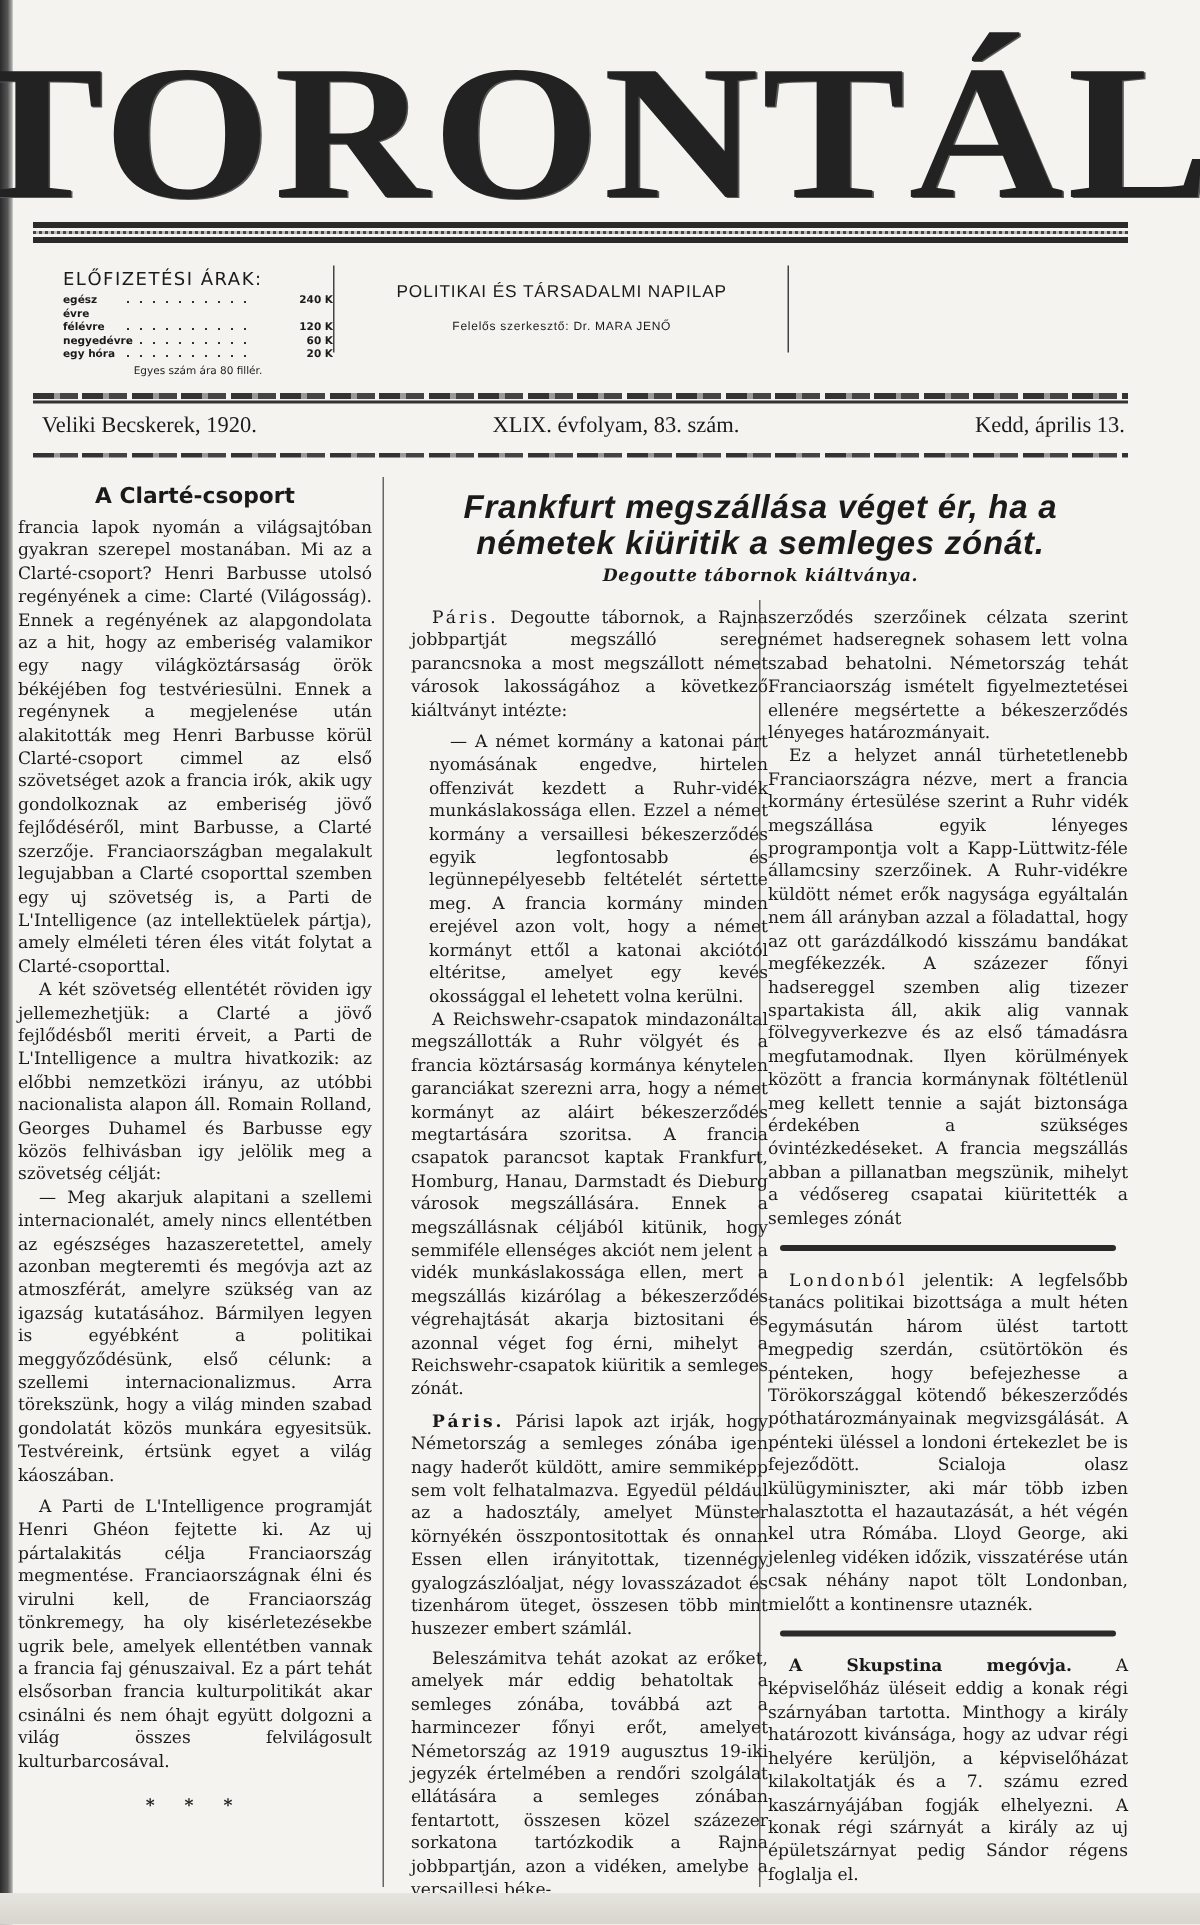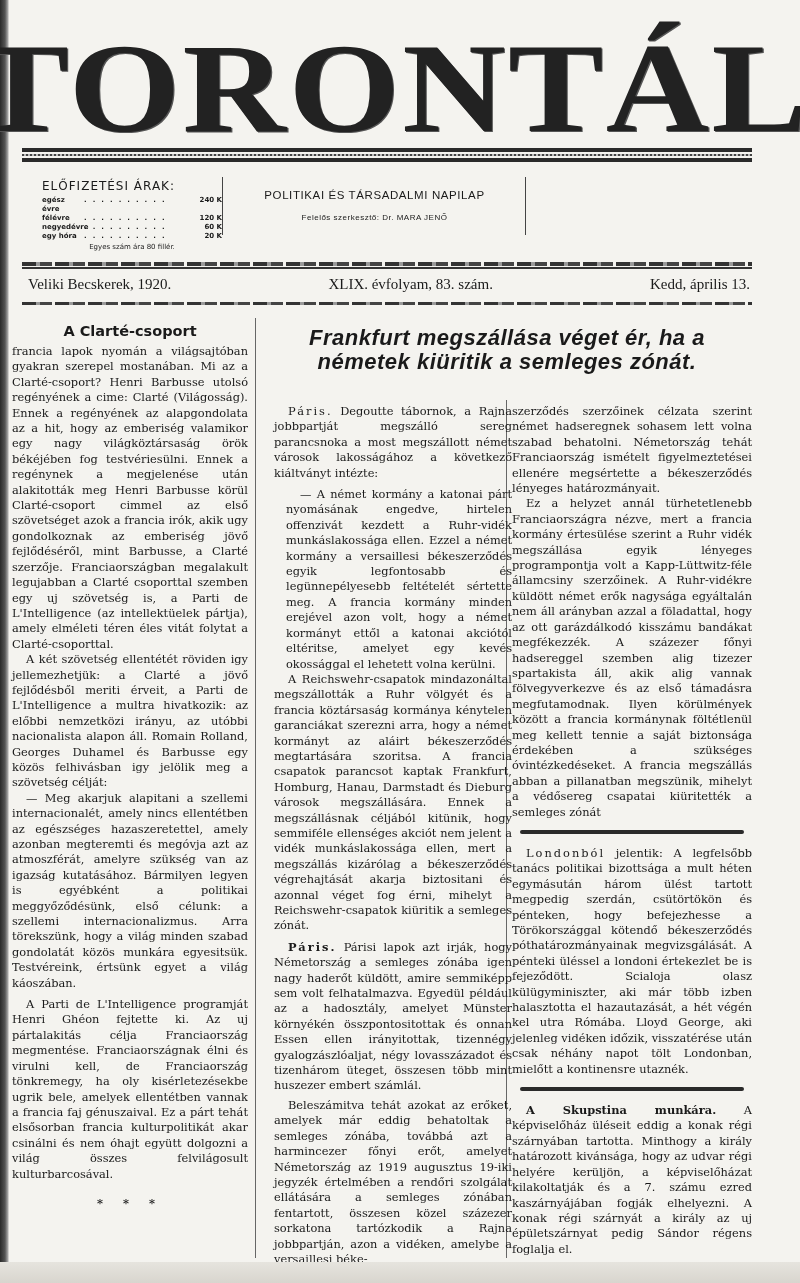--- a/index.html
+++ b/index.html
@@ -130,32 +130,33 @@
   <div class="headline-sans">A Clarté-csoport</div>
   <p>francia lapok nyomán a világsajtóban gyakran szerepel mostanában. Mi az a Clarté-csoport? Henri Barbusse utolsó regényének a cime: Clarté (Világosság). Ennek a regényének az alapgondolata az a hit, hogy az emberiség valamikor egy nagy világköztársaság örök békéjében fog testvériesülni. Ennek a regénynek a megjelenése után alakitották meg Henri Barbusse körül Clarté-csoport cimmel az első szövetséget azok a francia irók, akik ugy gondolkoznak az emberiség jövő fejlődéséről, mint Barbusse, a Clarté szerzője. Franciaországban megalakult legujabban a Clarté csoporttal szemben egy uj szövetség is, a Parti de L'Intelligence (az intellektüelek pártja), amely elméleti téren éles vitát folytat a Clarté-csoporttal.</p>
   <p class="ind">A két szövetség ellentétét röviden igy jellemezhetjük: a Clarté a jövő fejlődésből meriti érveit, a Parti de L'Intelligence a multra hivatkozik: az előbbi nemzetközi irányu, az utóbbi nacionalista alapon áll. Romain Rolland, Georges Duhamel és Barbusse egy közös felhivásban igy jelölik meg a szövetség célját:</p>
   <p class="ind bold" style="font-weight:normal;">— Meg akarjuk alapitani a szellemi internacionalét, amely nincs ellentétben az egészséges hazaszeretettel, amely azonban megteremti és megóvja azt az atmoszférát, amelyre szükség van az igazság kutatásához. Bármilyen legyen is egyébként a politikai meggyőződésünk, első célunk: a szellemi internacionalizmus. Arra törekszünk, hogy a világ minden szabad gondolatát közös munkára egyesitsük. Testvéreink, értsünk egyet a világ káoszában.</p>
   <p class="ind" style="margin-top:6px;">A Parti de L'Intelligence programját Henri Ghéon fejtette ki. Az uj pártalakitás célja Franciaország megmentése. Franciaországnak élni és virulni kell, de Franciaország tönkremegy, ha oly kisérletezésekbe ugrik bele, amelyek ellentétben vannak a francia faj génuszaival. Ez a párt tehát elsősorban francia kulturpolitikát akar csinálni és nem óhajt együtt dolgozni a világ összes felvilágosult kulturbarcosával.</p>
   <div class="stars">* * *</div>
 </div>
 
 <div class="wide-head">
   <div class="headline-italic">Frankfurt megszállása véget ér, ha a németek kiüritik a semleges zónát.</div>
+  <div class="sub-italic">Degoutte tábornok kiáltványa.</div>
 </div>
 
 <div class="col col2" style="top:404px;margin-left:12px;">
   <p class="ind"><span class="spaced">Páris.</span> <span>Degoutte tábornok, a Rajna jobbpartját megszálló sereg parancsnoka a most megszállott német városok lakosságához a következő kiáltványt intézte:</span></p>
   <p class="quote ind" style="margin-top:6px;">— A német kormány a katonai párt nyomásának engedve, hirtelen offenzivát kezdett a Ruhr-vidék munkáslakossága ellen. Ezzel a német kormány a versaillesi békeszerződés egyik legfontosabb és legünnepélyesebb feltételét sértette meg. A francia kormány minden erejével azon volt, hogy a német kormányt ettől a katonai akciótól eltéritse, amelyet egy kevés okossággal el lehetett volna kerülni.</p>
   <p class="ind">A Reichswehr-csapatok mindazonáltal megszállották a Ruhr völgyét és a francia köztársaság kormánya kénytelen garanciákat szerezni arra, hogy a német kormányt az aláirt békeszerződés megtartására szoritsa. A francia csapatok parancsot kaptak Frankfurt, Homburg, Hanau, Darmstadt és Dieburg városok megszállására. Ennek a megszállásnak céljából kitünik, hogy semmiféle ellenséges akciót nem jelent a vidék munkáslakossága ellen, mert a megszállás kizárólag a békeszerződés végrehajtását akarja biztositani és azonnal véget fog érni, mihelyt a Reichswehr-csapatok kiüritik a semleges zónát.</p>
   <p class="ind" style="margin-top:6px;"><span class="spaced bold">Páris.</span> <span>Párisi lapok azt irják, hogy Németország a semleges zónába igen nagy haderőt küldött, amire semmiképp sem volt felhatalmazva. Egyedül például az a hadosztály, amelyet Münster környékén összpontositottak és onnan Essen ellen irányitottak, tizennégy gyalogzászlóaljat, négy lovasszázadot és tizenhárom üteget, összesen több mint huszezer embert számlál.</span></p>
   <p class="ind" style="margin-top:4px;">Beleszámitva tehát azokat az erőket, amelyek már eddig behatoltak a semleges zónába, továbbá azt a harmincezer főnyi erőt, amelyet Németország az 1919 augusztus 19-iki jegyzék értelmében a rendőri szolgálat ellátására a semleges zónában fentartott, összesen közel százezer sorkatona tartózkodik a Rajna jobbpartján, azon a vidéken, amelybe a versaillesi béke-</p>
 </div>
 
 <div class="col col3" style="top:404px;">
   <p>szerződés szerzőinek célzata szerint német hadseregnek sohasem lett volna szabad behatolni. Németország tehát Franciaország ismételt figyelmeztetései ellenére megsértette a békeszerződés lényeges határozmányait.</p>
   <p class="ind">Ez a helyzet annál türhetetlenebb Franciaországra nézve, mert a francia kormány értesülése szerint a Ruhr vidék megszállása egyik lényeges programpontja volt a Kapp-Lüttwitz-féle államcsiny szerzőinek. A Ruhr-vidékre küldött német erők nagysága egyáltalán nem áll arányban azzal a föladattal, hogy az ott garázdálkodó kisszámu bandákat megfékezzék. A százezer főnyi hadsereggel szemben alig tizezer spartakista áll, akik alig vannak fölvegyverkezve és az első támadásra megfutamodnak. Ilyen körülmények között a francia kormánynak föltétlenül meg kellett tennie a saját biztonsága érdekében a szükséges óvintézkedéseket. A francia megszállás abban a pillanatban megszünik, mihelyt a védősereg csapatai kiüritették a semleges zónát</p>
   <div class="hr-heavy"></div>
   <p class="ind"><span class="spaced">Londonból</span> <span>jelentik: A legfelsőbb tanács politikai bizottsága a mult héten egymásután három ülést tartott megpedig szerdán, csütörtökön és pénteken, hogy befejezhesse a Törökországgal kötendő békeszerződés póthatározmányainak megvizsgálását. A pénteki üléssel a londoni értekezlet be is fejeződött. Scialoja olasz külügyminiszter, aki már több izben halasztotta el hazautazását, a hét végén kel utra Rómába. Lloyd George, aki jelenleg vidéken időzik, visszatérése után csak néhány napot tölt Londonban, mielőtt a kontinensre utaznék.</span></p>
   <div class="hr-heavy"></div>
-  <p class="ind"><span class="bold">A Skupstina munkára.</span> <span>A képviselőház üléseit eddig a konak régi szárnyában tartotta. Minthogy a király határozott kivánsága, hogy az udvar régi helyére kerüljön, a képviselőházat kilakoltatják és a 7. számu ezred kaszárnyájában fogják elhelyezni. A konak régi szárnyát a király az uj épületszárnyat pedig Sándor régens foglalja el.</span></p>
+  <p class="ind"><span class="bold">A Skupstina megóvja.</span> <span>A képviselőház üléseit eddig a konak régi szárnyában tartotta. Minthogy a király határozott kivánsága, hogy az udvar régi helyére kerüljön, a képviselőházat kilakoltatják és a 7. számu ezred kaszárnyájában fogják elhelyezni. A konak régi szárnyát a király az uj épületszárnyat pedig Sándor régens foglalja el.</span></p>
 </div>
 
 <div class="bottom-shade"></div>
 
 </body></html>

